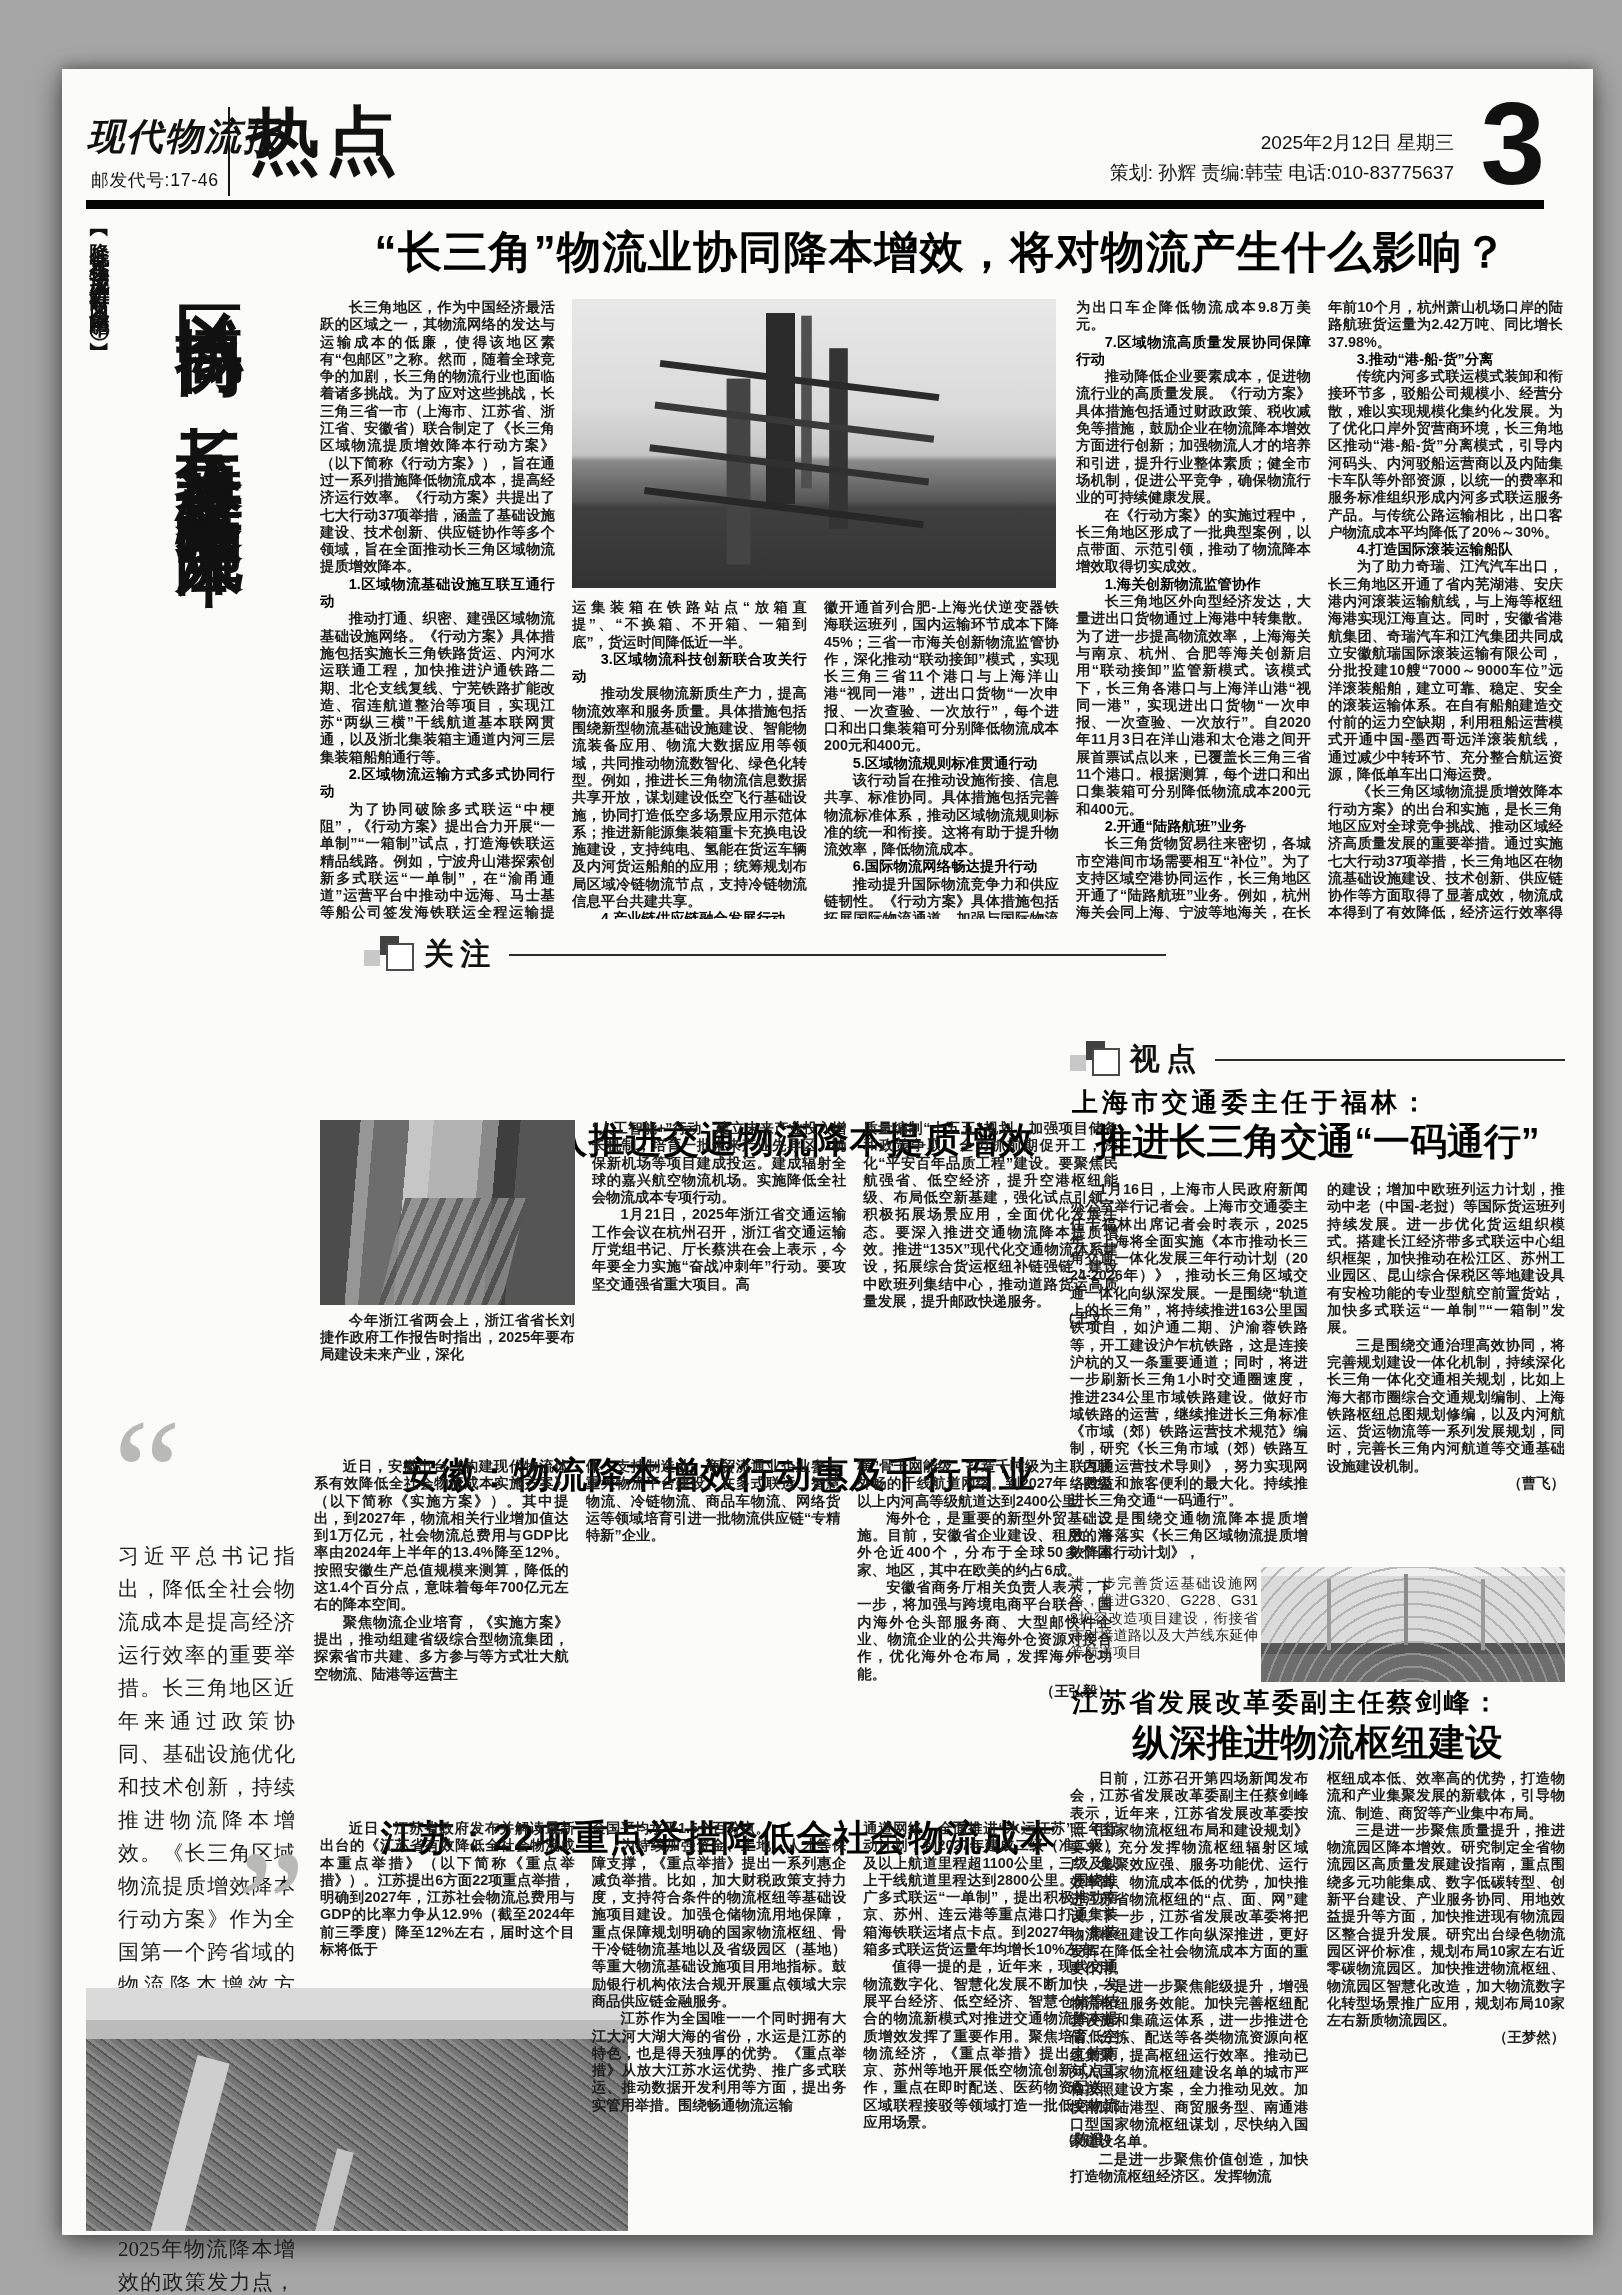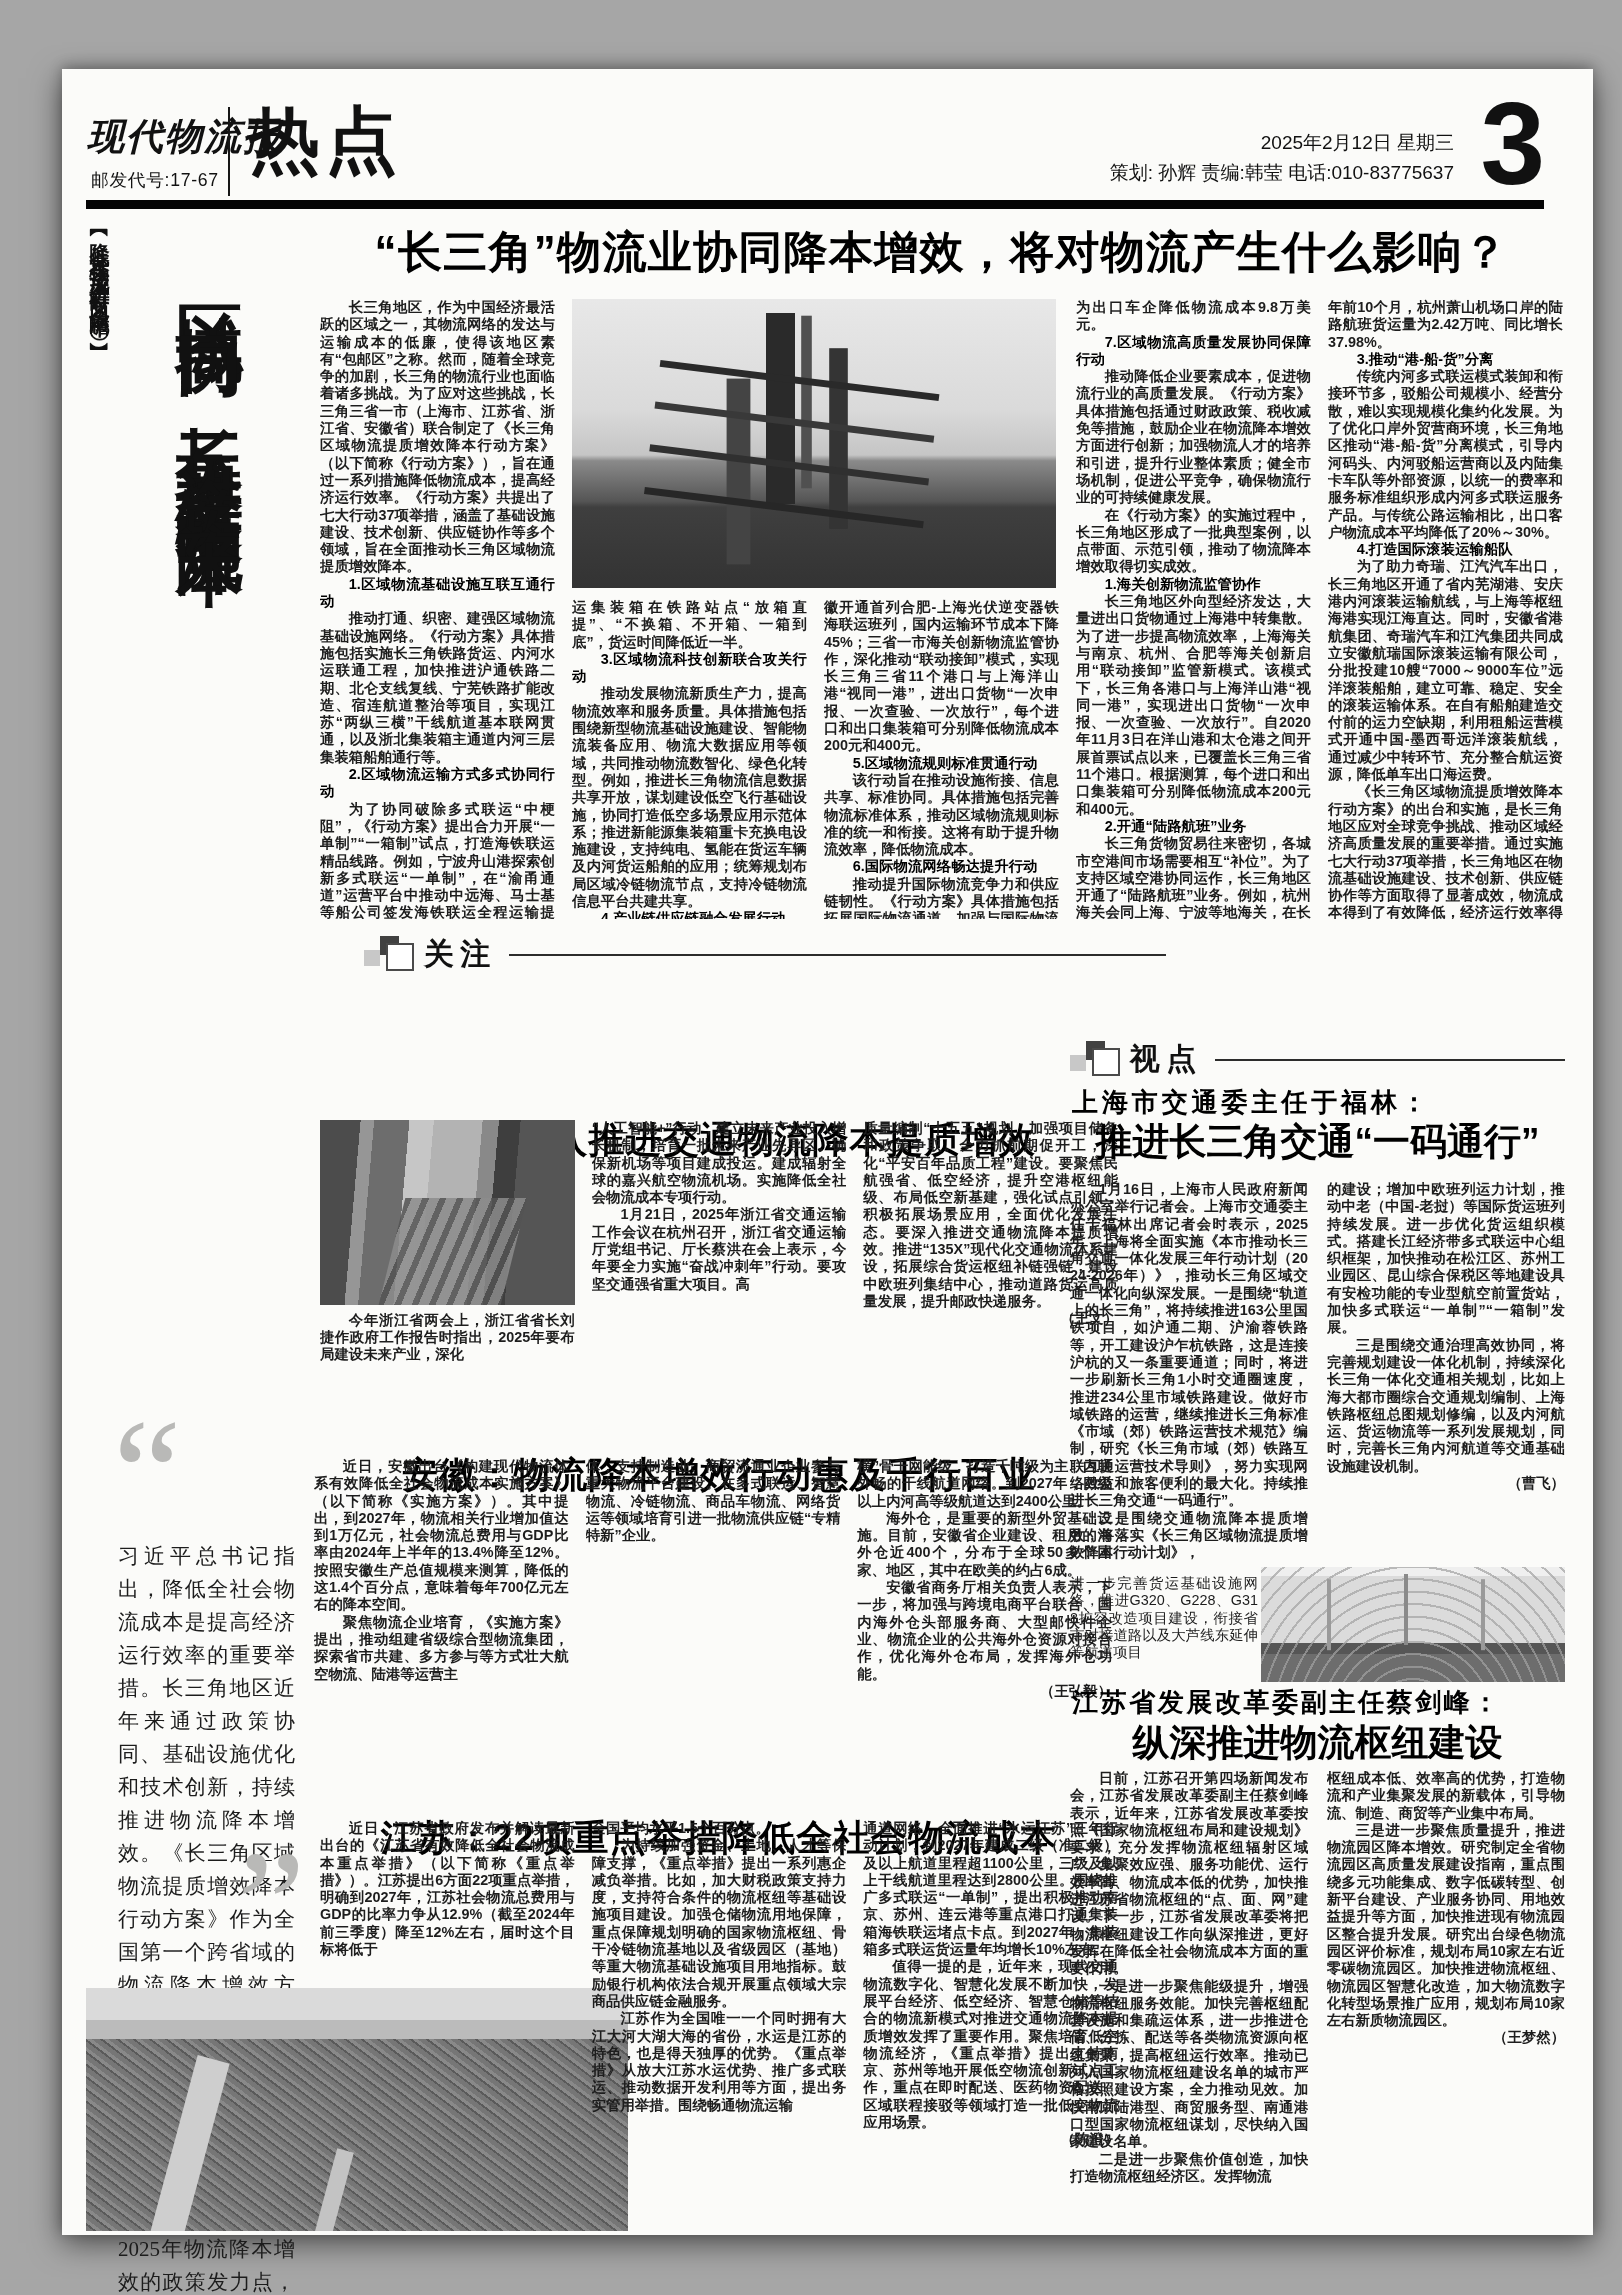--- a/index.html
+++ b/index.html
@@ -106,21 +106,21 @@
     background:repeating-radial-gradient(ellipse at 50% 140%,transparent 0 9.8px,#a3a29a 9.8px 11.8px);opacity:.7;}
   .station-photo::after{content:"";position:absolute;left:47%;top:6%;width:4.6px;height:62%;background:#8b8a83;
     box-shadow:-77px 5.2px 0 #9b9a92,77px 5.2px 0 #9b9a92;}
 </style>
 </head>
 <body>
 
 <div class="page">
 
   <div class="abs mast-logo">现代物流报</div>
-  <div class="abs postal">邮发代号:17-67</div>
+  <div class="abs postal">邮发代号:17-46</div>
   <div class="abs mast-divider"></div>
   <div class="abs section-title">热点</div>
   <div class="abs issue-info">
     <div>2025年2月12日 星期三</div>
     <div>策划: 孙辉 责编:韩莹 电话:010-83775637</div>
   </div>
   <div class="abs page-number">3</div>
   <div class="abs head-bar"></div>
 
   <div class="abs v-text rail-series">【降低全社会物流成本进行时之两会前瞻①】</div>

